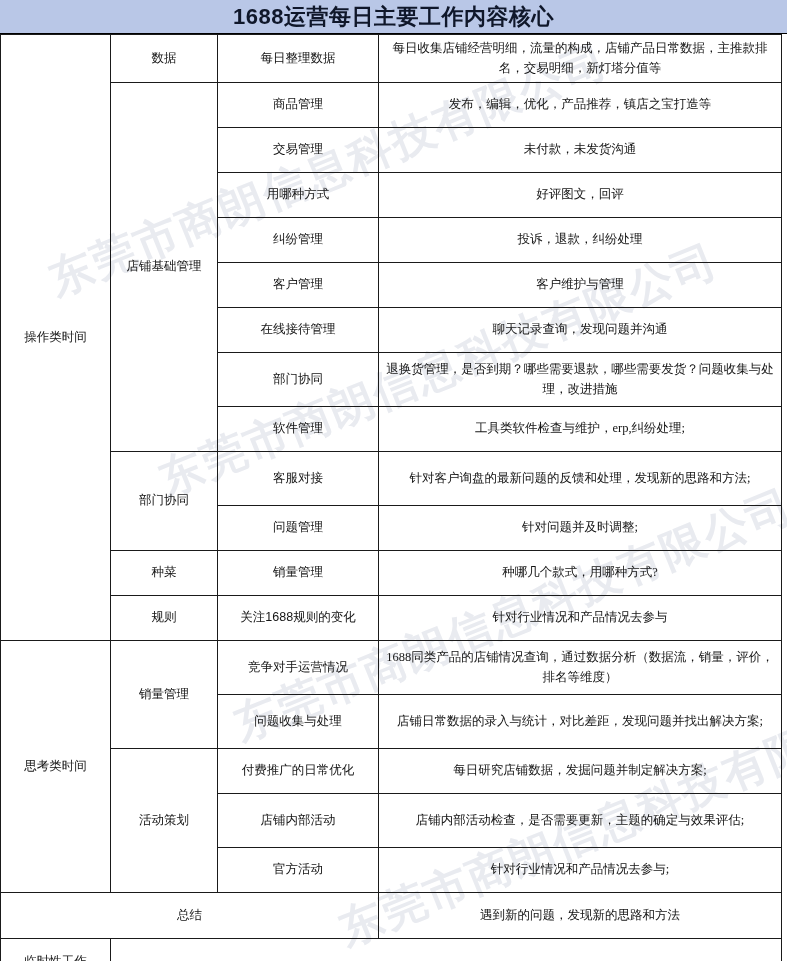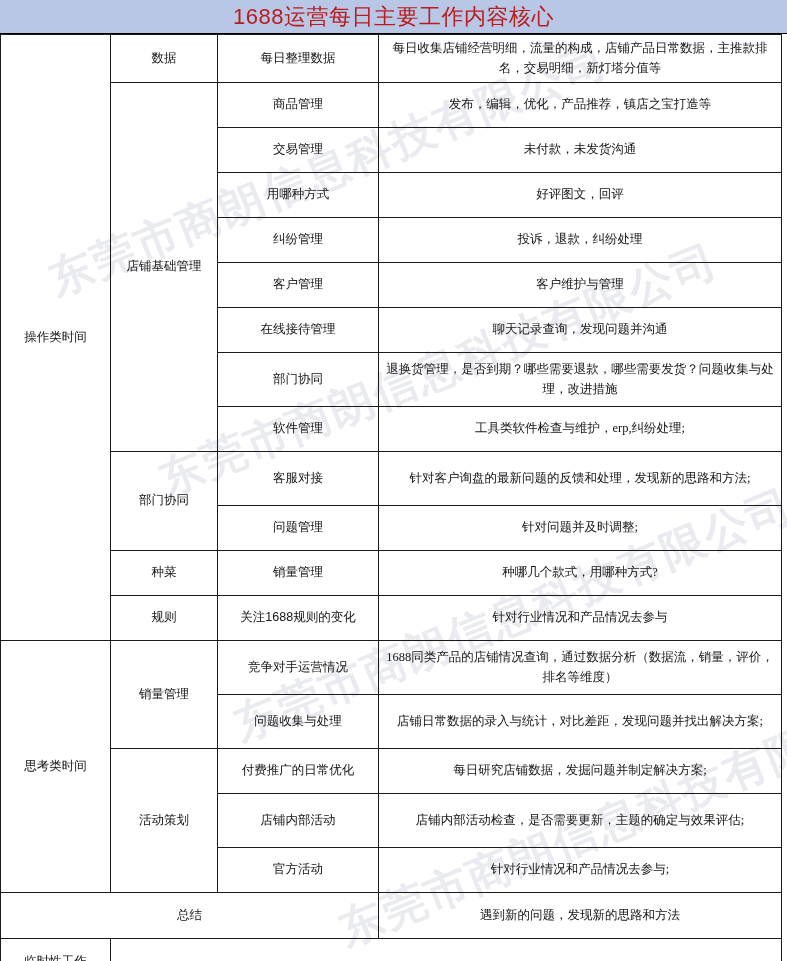--- a/index.html
+++ b/index.html
@@ -52,22 +52,22 @@
     z-index: 3;
     height: 33px;
     background: #b9c7e7;
     display: flex;
     align-items: center;
     justify-content: center;
     border-bottom: 1.5px solid #000;
   }
   #title-band .title-text {
     font-size: 22px;
-    font-weight: 400;
-    color: #b91c1c;
+    font-weight: 700;
+    color: #0f172a;
     letter-spacing: 0.5px;
     line-height: 1;
   }
 
   
   #main-table {
     position: relative;
     z-index: 2;
     border-collapse: collapse;
     table-layout: fixed;

